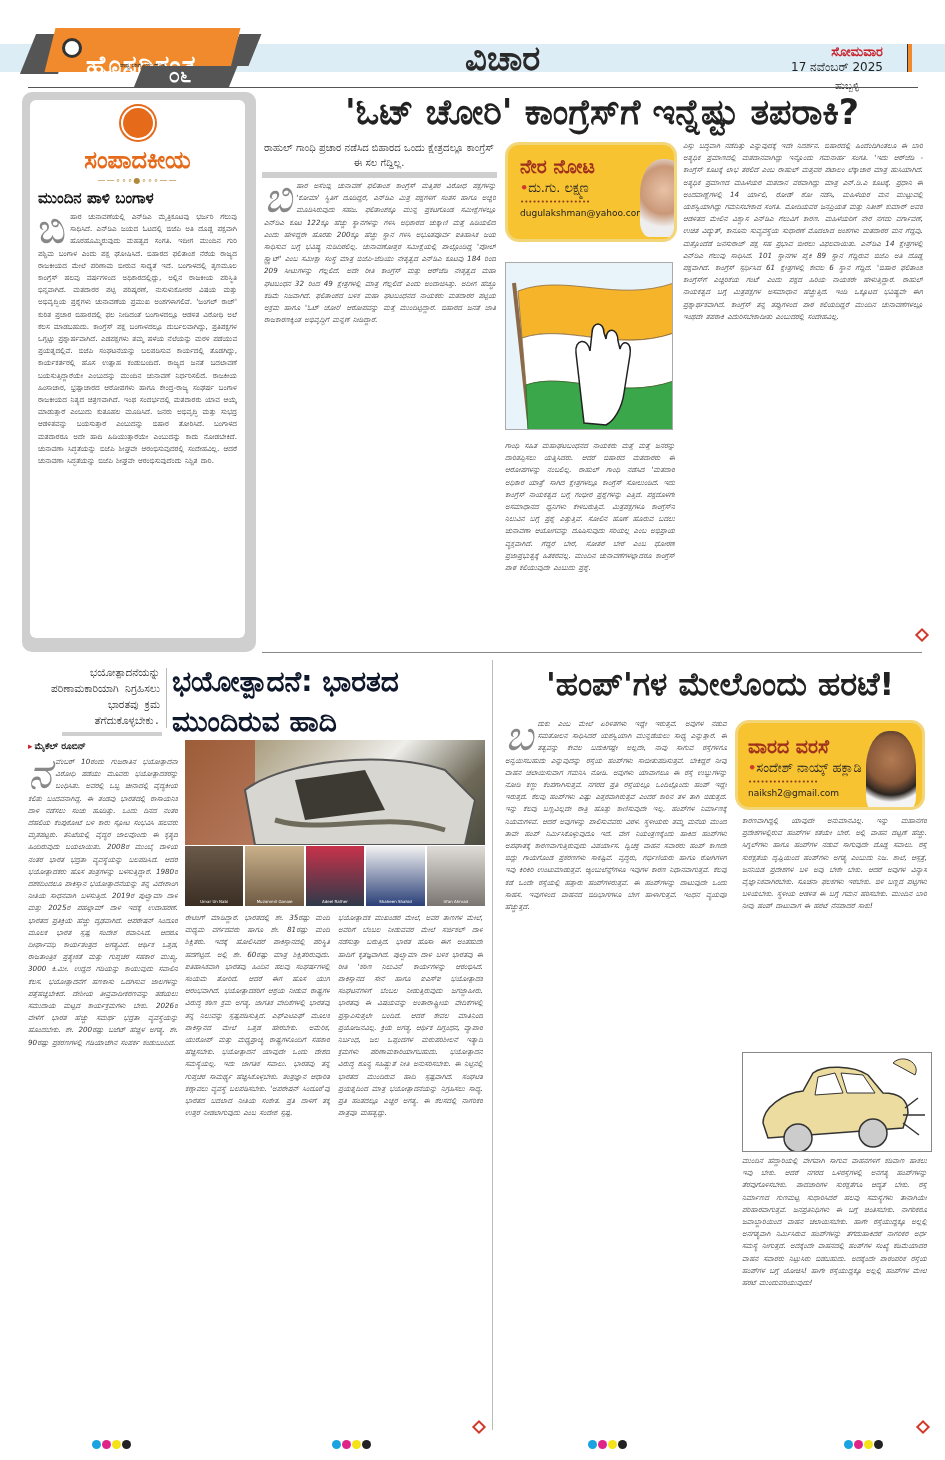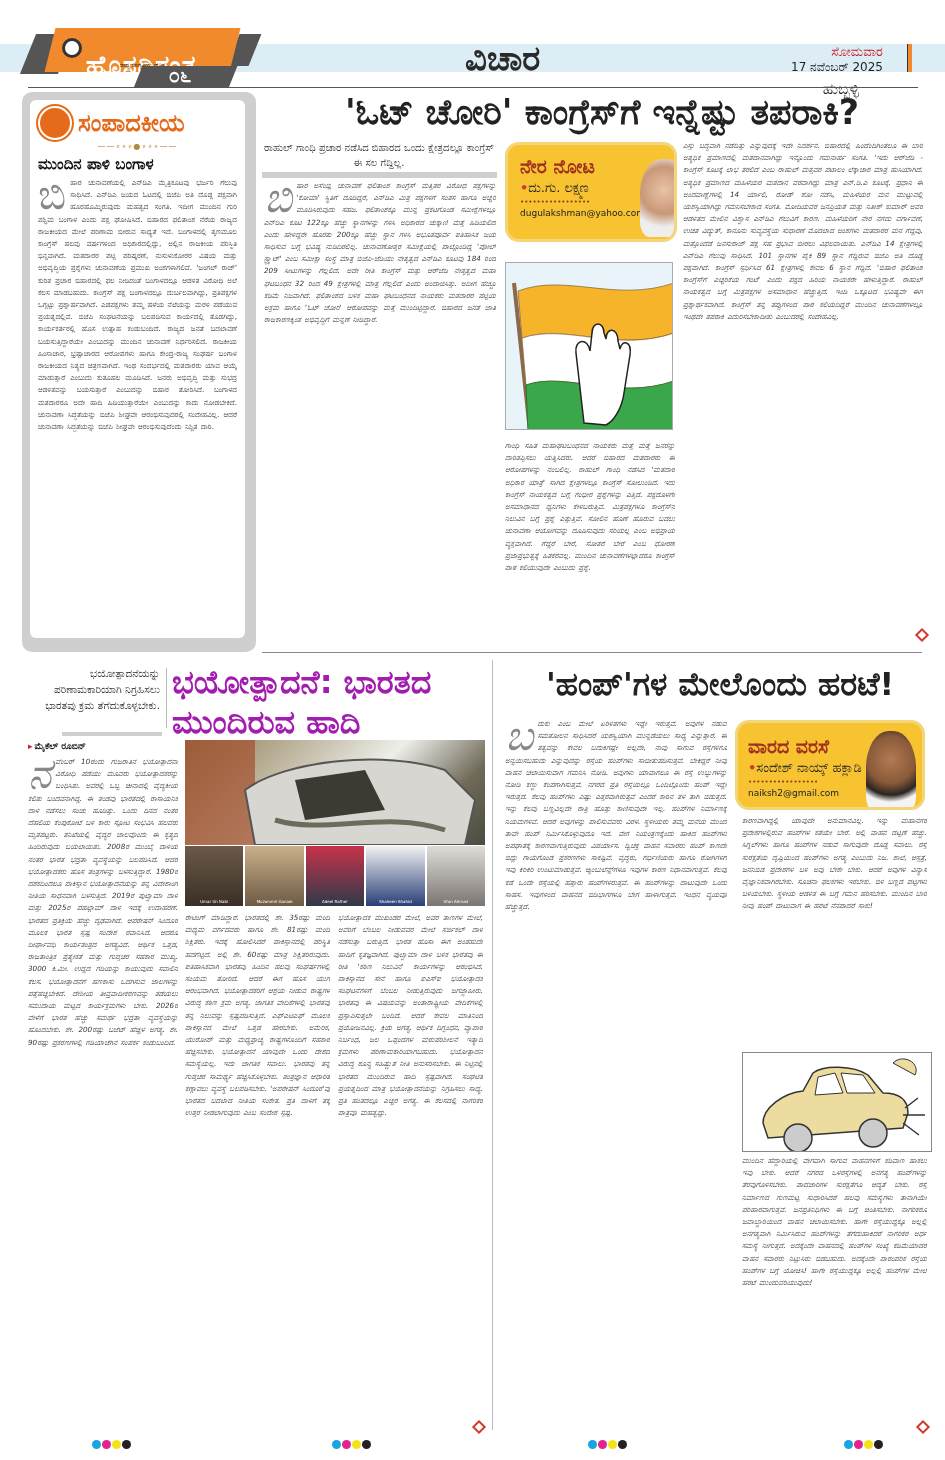--- a/index.html
+++ b/index.html
@@ -13,29 +13,29 @@
   .logo-grey-l { position: absolute; left: 0; top: 6px; width: 38px; height: 40px; background: #555; transform: skewX(-22deg); }
   .logo-grey-r { position: absolute; left: 205px; top: 6px; width: 22px; height: 32px; background: #555; transform: skewX(-22deg); }
   .logo-orange { position: absolute; left: 22px; top: 0; width: 185px; height: 44px; background: #f08a2c; transform: skewX(-14deg); }
   .logo-text { position: absolute; left: 44px; top: 2px; font-size: 26px; font-weight: bold; color: #fff; letter-spacing: 1px; margin-top: 20px; }
   .logo-sub { position: absolute; left: 60px; top: 33px; font-size: 6px; color: #222; }
   .logo-emblem { position: absolute; left: 34px; top: 10px; width: 20px; height: 20px; border-radius: 50%; background: #fff; border: 3px solid #333; }
   .logo-page { position: absolute; left: 110px; top: 38px; width: 95px; height: 22px; background: #555; transform: skewX(-22deg); }
   .logo-page span { position: absolute; left: 30px; top: -3px; font-size: 20px; font-weight: bold; color: #fff; transform: skewX(22deg); }
   .section-title { position: absolute; left: 465px; top: 38px; font-size: 34px; font-weight: bold; color: #2a2a2a; }
   .dateblock { position: absolute; right: 62px; top: 44px; text-align: right; }
-  .dateblock .day { font-size: 13px; font-weight: normal; color: #c8202a; }
+  .dateblock .day { font-size: 13px; font-weight: bold; color: #c8202a; }
   .dateblock .date { font-size: 12px; color: #222; text-align: right; }
-  .dateblock .city { font-size: 15px; color: #222; margin-top: 6px; margin-right: 24px; }
+  .dateblock .city { font-size: 10px; color: #222; margin-top: 6px; margin-right: 24px; }
   .orange-tick { position: absolute; left: 907px; top: 44px; width: 5px; height: 28px; background: #f08a2c; border-left: 1px solid #333; }
 
   
   .ed-box { position: absolute; left: 22px; top: 92px; width: 234px; height: 560px; background: #cfcfcf; border-radius: 10px; }
   .ed-inner { position: absolute; left: 30px; top: 100px; width: 215px; height: 538px; background: #fff; border-radius: 6px; padding: 6px 8px; }
-  .ed-logo { display: flex; align-items: center; gap: 6px; }
+  .ed-logo { display: flex; align-items: center; gap: 6px; flex-direction: column; }
   .ed-emblem { width: 34px; height: 34px; border-radius: 50%; background: #e56a1a; border: 2px solid #fff; box-shadow: 0 0 0 2px #e56a1a; }
   .ed-title { font-size: 24px; font-weight: bold; color: #e56a1a; }
   .ed-flourish { text-align: center; color: #b08a3a; font-size: 8px; letter-spacing: 1px; margin: 2px 0 4px; }
   .ed-headline { font-size: 15px; font-weight: bold; color: #111; margin-bottom: 4px; }
 
   .body-text { font-size: 7.2px; line-height: 12.2px; color: #333; text-align: justify; word-spacing: 1px; }
   .dropcap { float: left; font-size: 42px; line-height: 36px; color: #888; margin-right: 4px; font-weight: normal; }
 
   
   .grey-bar { position: absolute; height: 6px; background: #cfcfcf; }
@@ -50,22 +50,22 @@
   .callout-author b { color: #d13a2a; }
   .callout-dots { color: #8a3a1e; font-size: 7px; letter-spacing: 0px; margin: 2px 0; }
   .callout-email { font-size: 9px; color: #222; }
   .portrait { position: absolute; border-radius: 45% 45% 20% 20%; }
 
   .flag-box { position: absolute; left: 505px; top: 262px; width: 168px; height: 168px; border: 1px solid #aaa; background: #e9f3fa; overflow: hidden; }
 
   .footer-rule { position: absolute; height: 1px; background: #888; }
 
   
-  .pull-quote { position: absolute; left: 40px; top: 665px; width: 120px; font-size: 10.5px; line-height: 16px; color: #333; text-align: right; }
-  .head2 { position: absolute; left: 172px; top: 662px; width: 320px; font-size: 32px; line-height: 40px; font-weight: bold; color: #a21caf; }
+  .pull-quote { position: absolute; left: 40px; top: 665px; width: 120px; font-size: 10.5px; line-height: 16px; color: #333; text-align: right; font-family: Liberation Mono, monospace; }
+  .head2 { position: absolute; left: 172px; top: 662px; width: 320px; font-size: 28px; line-height: 40px; font-weight: bold; color: #0f172a; }
   .byline { position: absolute; left: 28px; top: 741px; font-size: 9px; font-weight: bold; color: #222; }
   .byline::before { content: "▸"; color: #c8202a; margin-right: 2px; }
   .photo-main { position: absolute; left: 185px; top: 740px; width: 300px; height: 105px; background: linear-gradient(135deg,#8c7a50 0%,#c9c2b0 35%,#eeeeea 55%,#6f6a58 80%,#4b4b40 100%); overflow: hidden; }
   .photo-faces { position: absolute; left: 185px; top: 846px; width: 300px; height: 60px; display: flex; gap: 2px; background: #fff; }
   .face { flex: 1; position: relative; overflow: hidden; }
   .face .cap { position: absolute; bottom: 2px; left: 0; right: 0; text-align: center; font-size: 4px; color: #fff; }
 
   
   .head3 { position: absolute; left: 500px; top: 665px; width: 440px; font-size: 32px; font-weight: bold; color: #222; text-align: center; }
   .cartoon { position: absolute; left: 742px; top: 1052px; width: 190px; height: 100px; border: 1px solid #888; background: #fff; overflow: hidden; }

